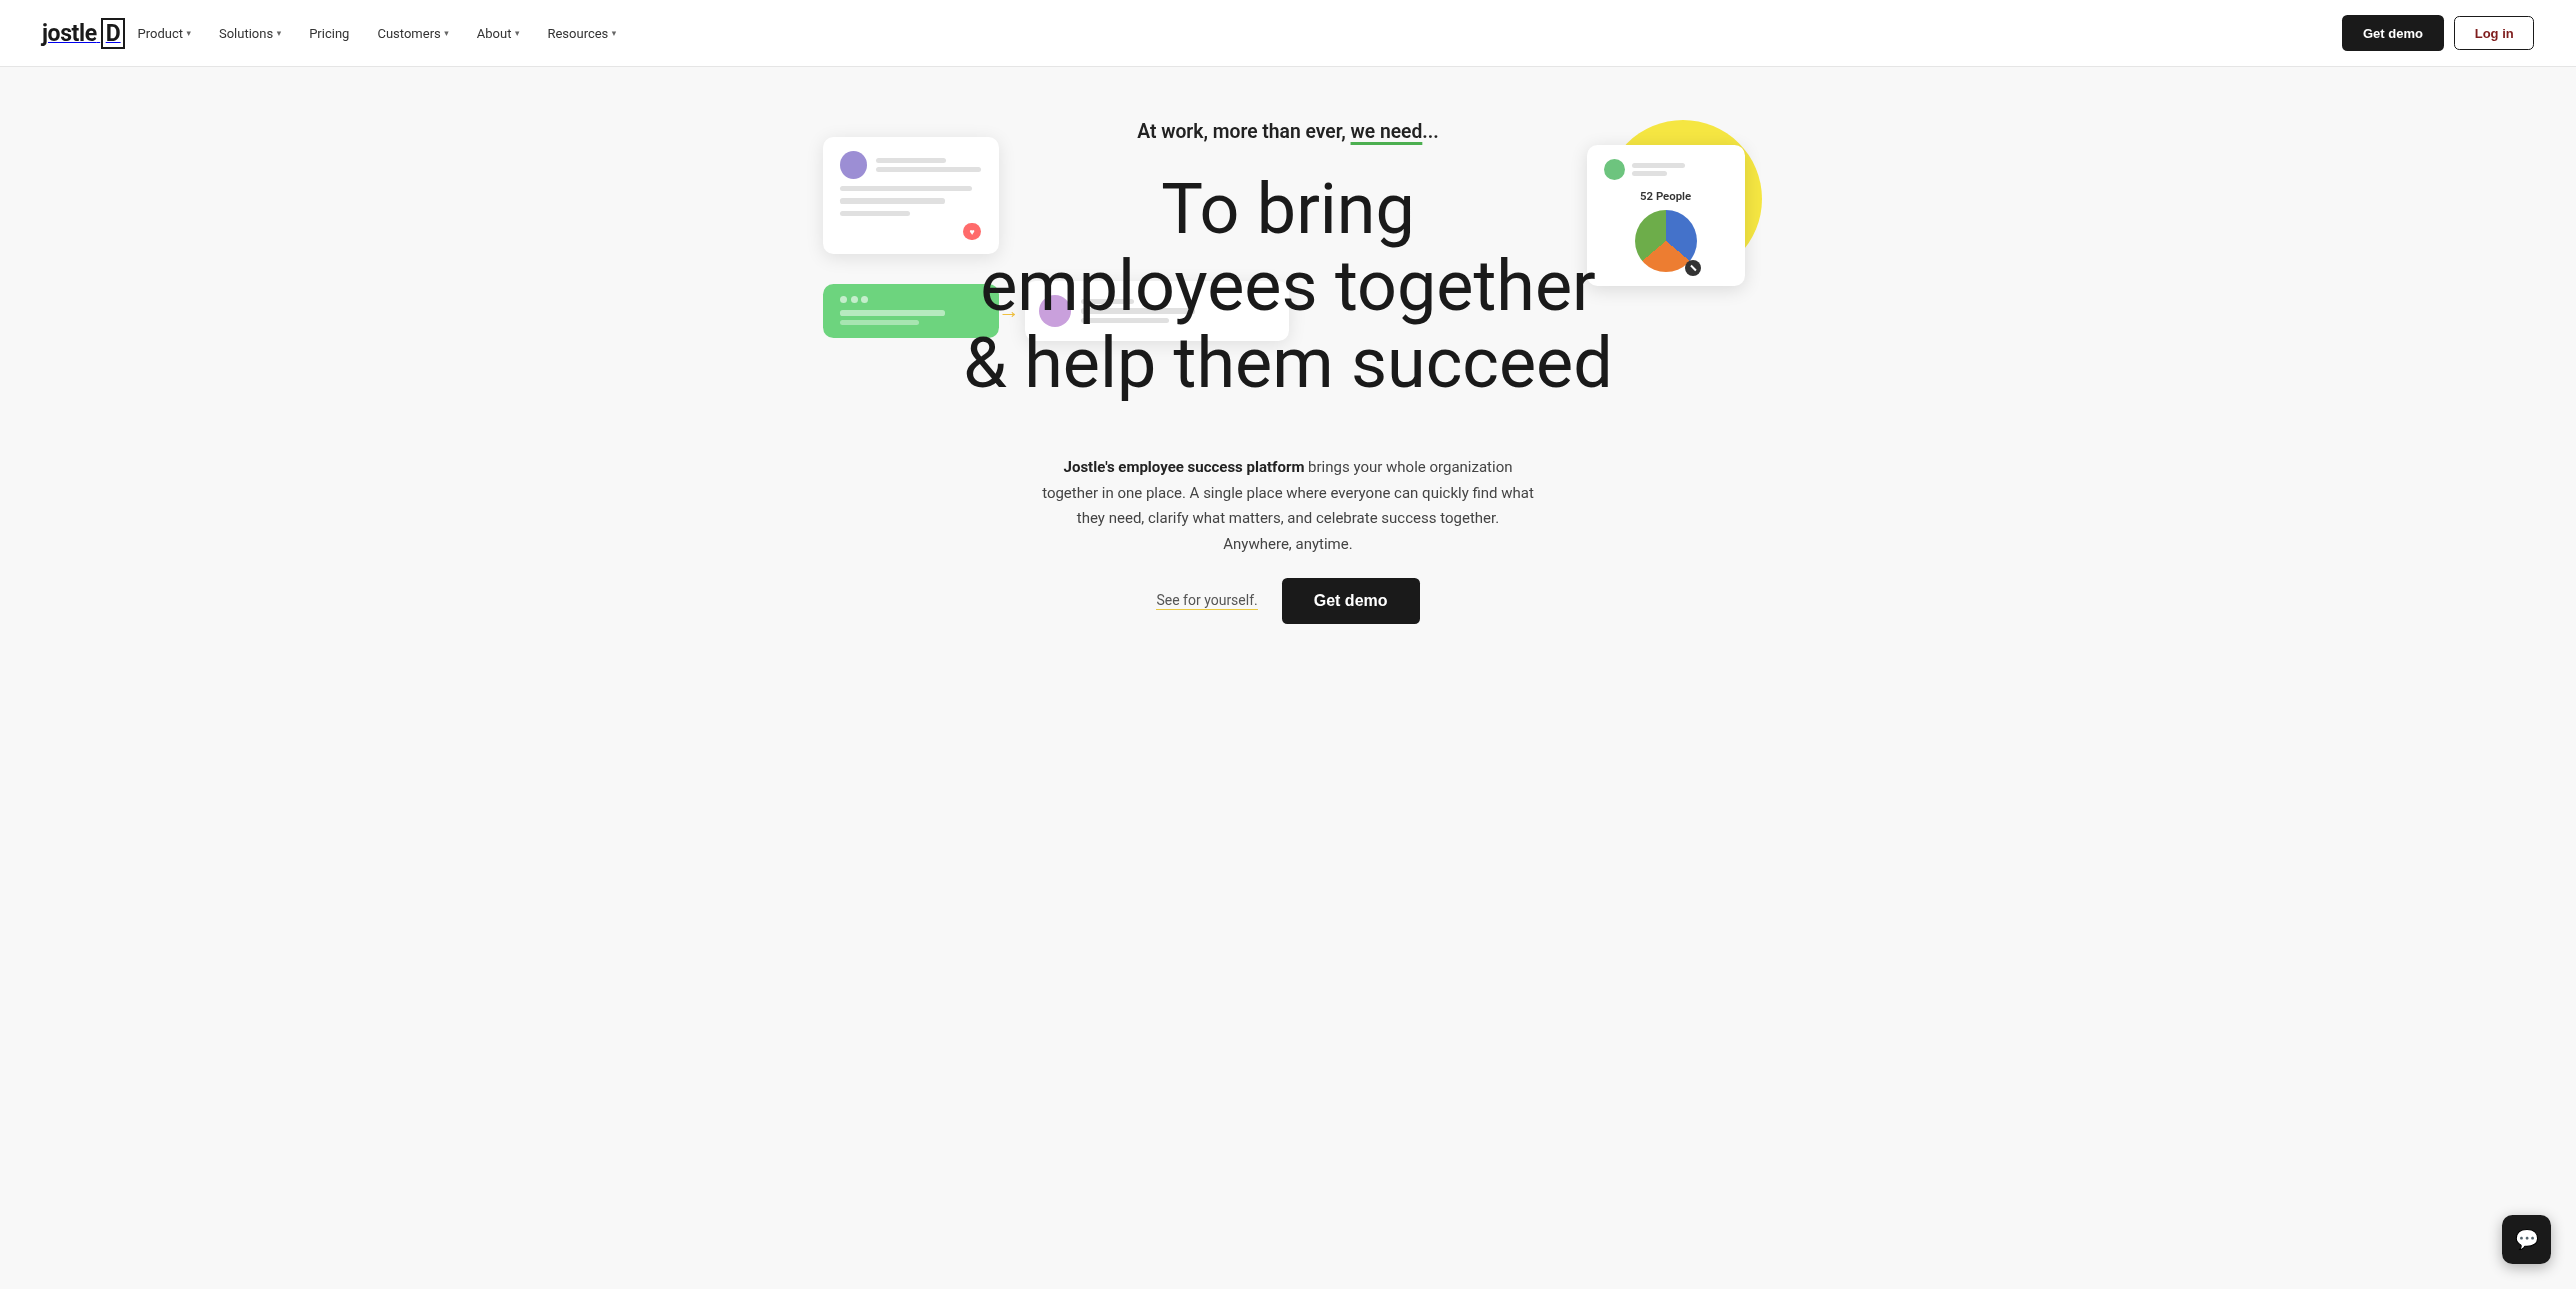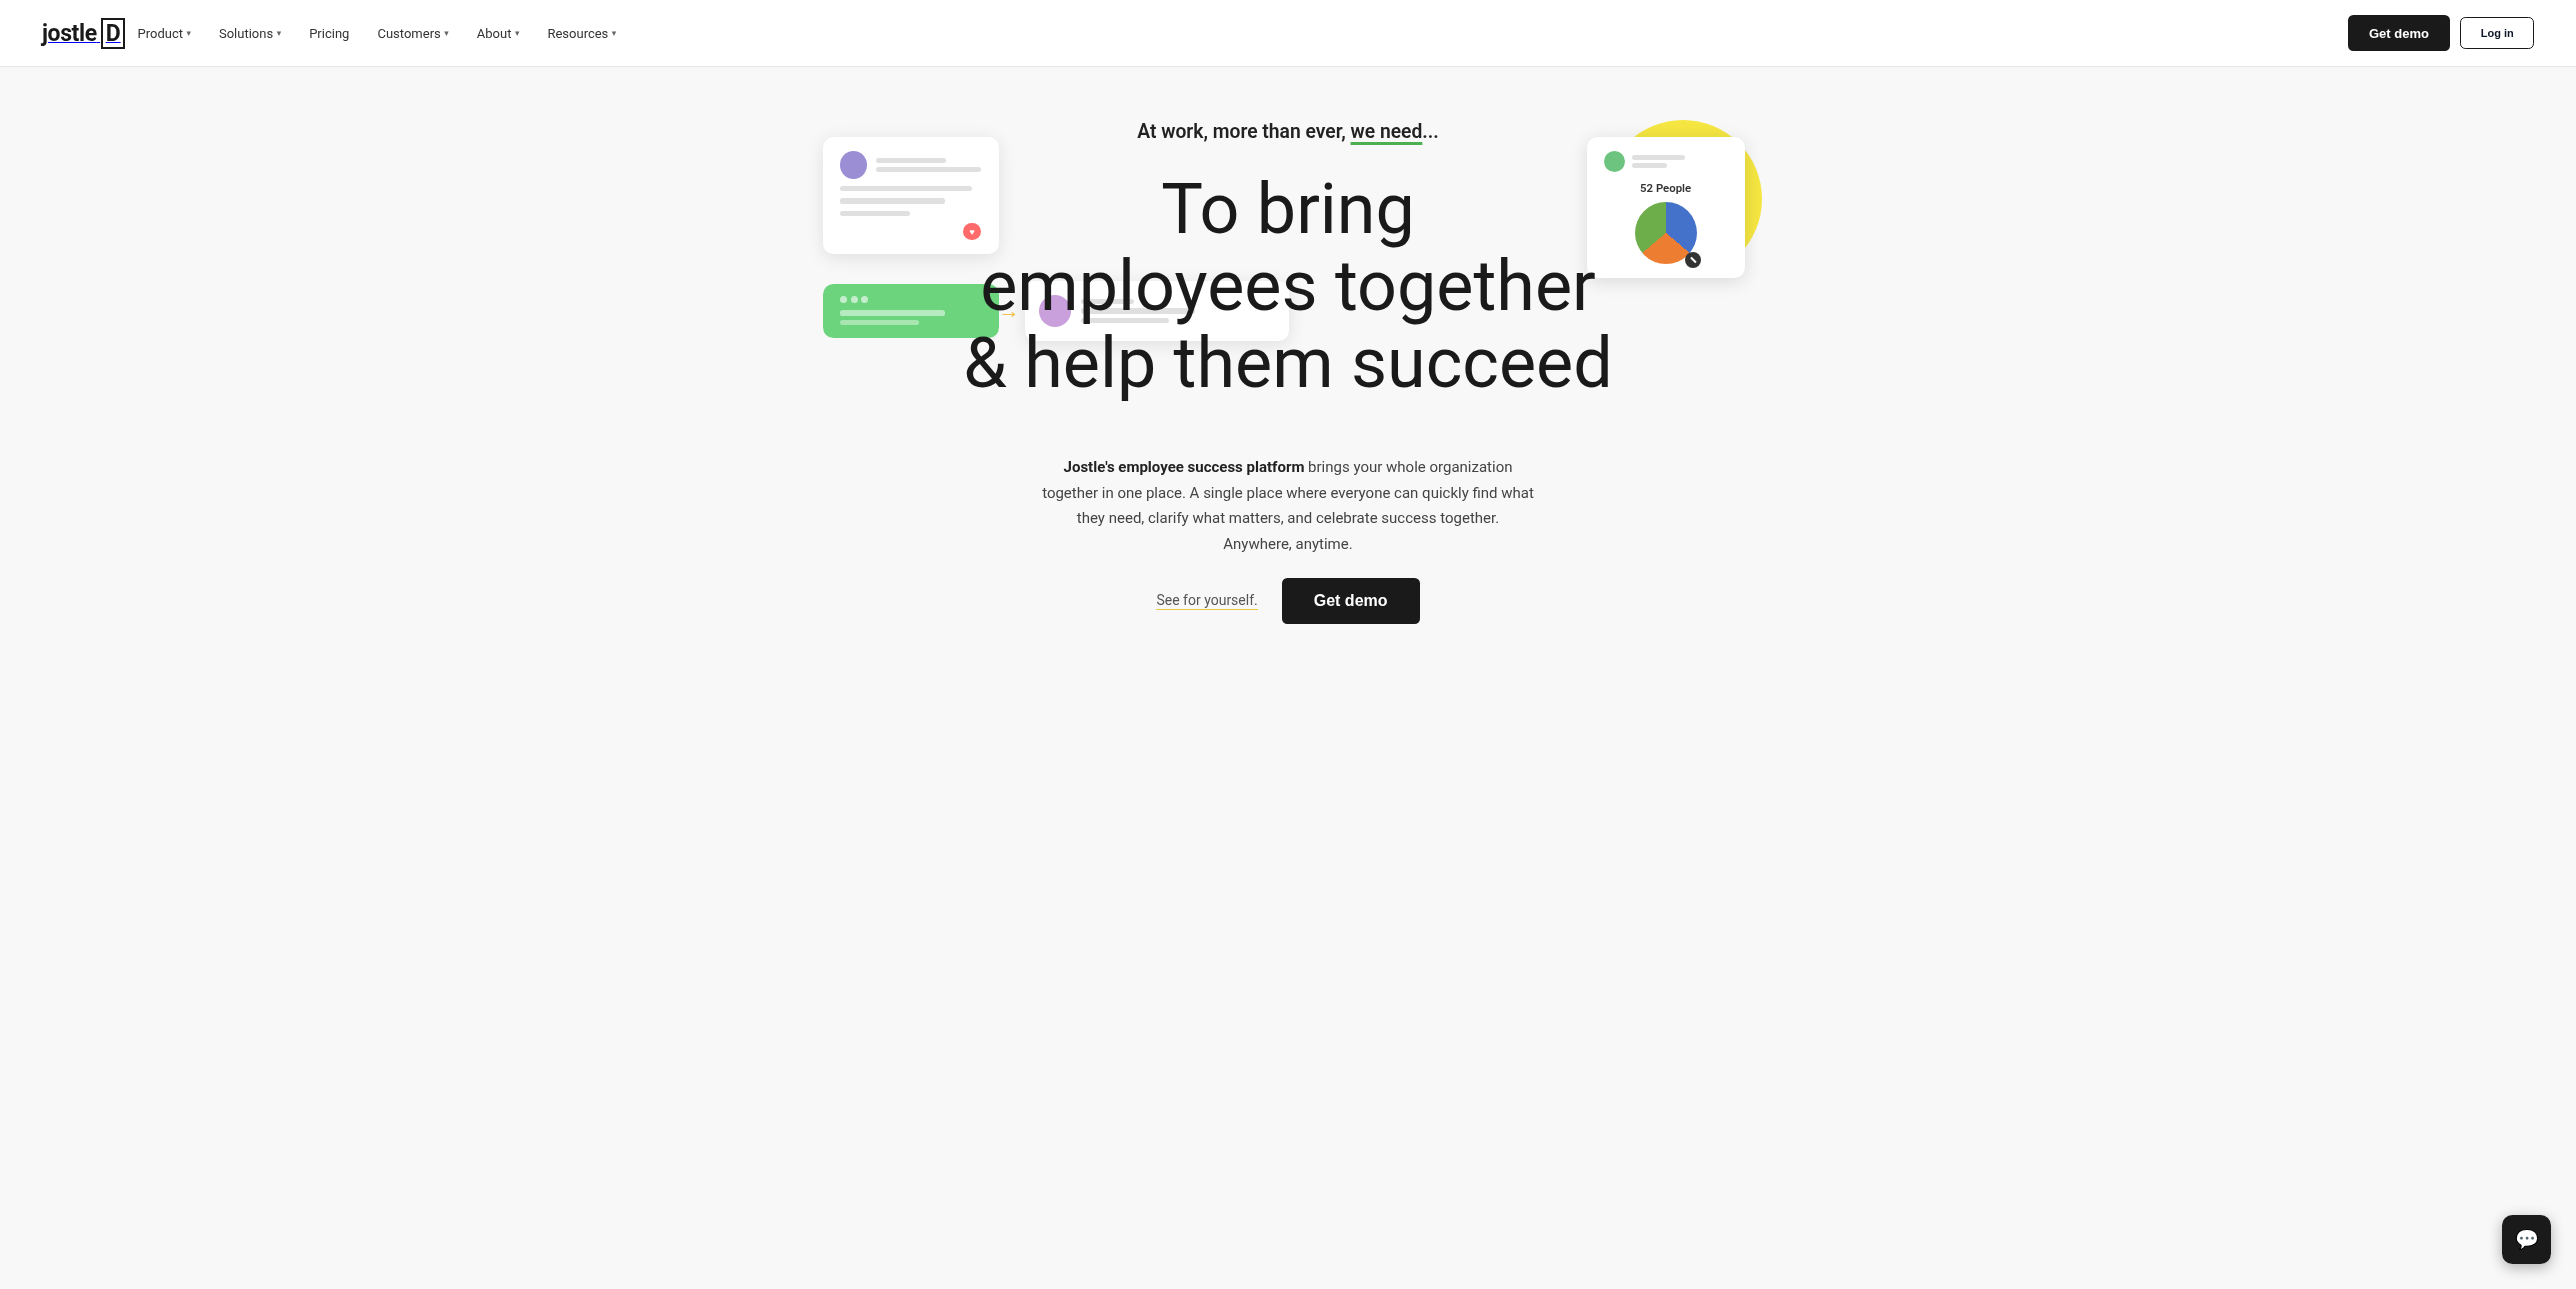--- a/index.html
+++ b/index.html
@@ -50,25 +50,25 @@
       color: #fff;
       border: none;
       border-radius: 5.3px;
       padding: 10.5px 21px;
       font-size: 13px;
       font-weight: 600;
       cursor: pointer;
     }
     .btn-login {
       background: #fff;
-      color: #0f172a;
+      color: #7f1d1d;
       border: 1.8px solid #1a1a1a;
       border-radius: 5.3px;
       padding: 8.8px 19.3px;
-      font-size: 11px;
+      font-size: 13px;
       font-weight: 600;
       cursor: pointer;
     }
 
     
     .hero {
       max-width: 966px;
       margin: 0 auto;
       padding: 53px 35px 70px;
       text-align: center;
@@ -263,21 +263,21 @@
       align-items: center;
       justify-content: center;
     }
     .chart-card {
       background: #fff;
       border-radius: 10.5px;
       padding: 14px 17.6px;
       width: 158px;
       box-shadow: 0 3.5px 17.6px rgba(0,0,0,0.12);
       position: absolute;
-      top: 17px;
+      top: 25px;
       left: -17.6px;
     }
     .chart-card-header {
       display: flex;
       align-items: center;
       gap: 7px;
       margin-bottom: 8.8px;
     }
     .chart-avatar {
       width: 21px;

